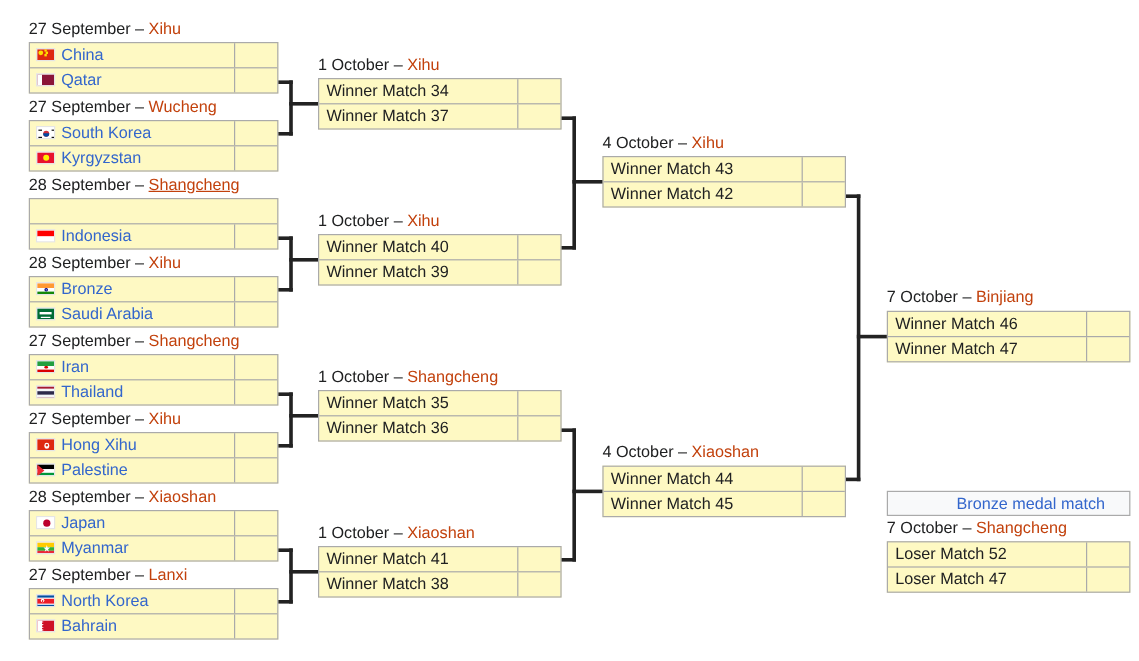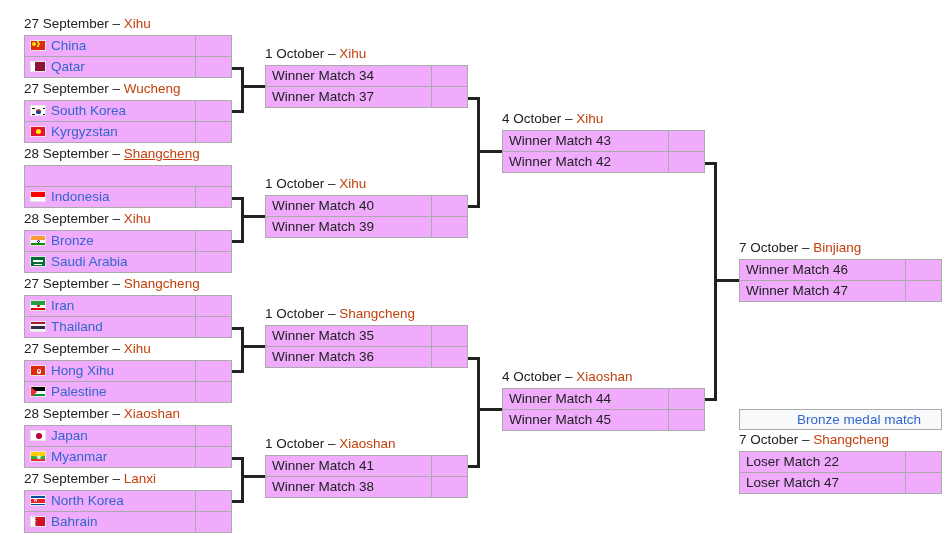--- a/index.html
+++ b/index.html
@@ -22,21 +22,21 @@
     color:#202122;
     line-height:16px;
   }
   .hdr .venue{color:#c2410c;}
   .hdr .venue.u{text-decoration:underline;}
 
   
   .match{
     position:absolute;
     border:1px solid #aaaaaa;
-    background:#f0abfc;
+    background:#fef9c3;
     box-sizing:border-box;
     display:flex;
     flex-direction:column;
   }
   .row{
     display:flex;
     height:21px;
     box-sizing:border-box;
     align-items:center;
   }
@@ -402,21 +402,21 @@
           <span class="plain">Winner Match 47</span>
         </div>
         <div class="score"></div>
       </div>
     </div>
     <div class="bronze-label" style="left: 739px; top: 409px; width: 203px; padding-left: 37px;">Bronze medal match</div>
     <div class="hdr" style="left: 739px; top: 432px;"><span>7 October – </span><span class="venue">Shangcheng</span></div>
     <div class="match" style="left: 739px; top: 451px; width: 203px; height: 43px;">
       <div class="row top">
         <div class="name">
-          <span class="plain">Loser Match 22</span>
+          <span class="plain">Loser Match 52</span>
         </div>
         <div class="score"></div>
       </div>
       <div class="row">
         <div class="name">
           <span class="plain">Loser Match 47</span>
         </div>
         <div class="score"></div>
       </div>
     </div>

